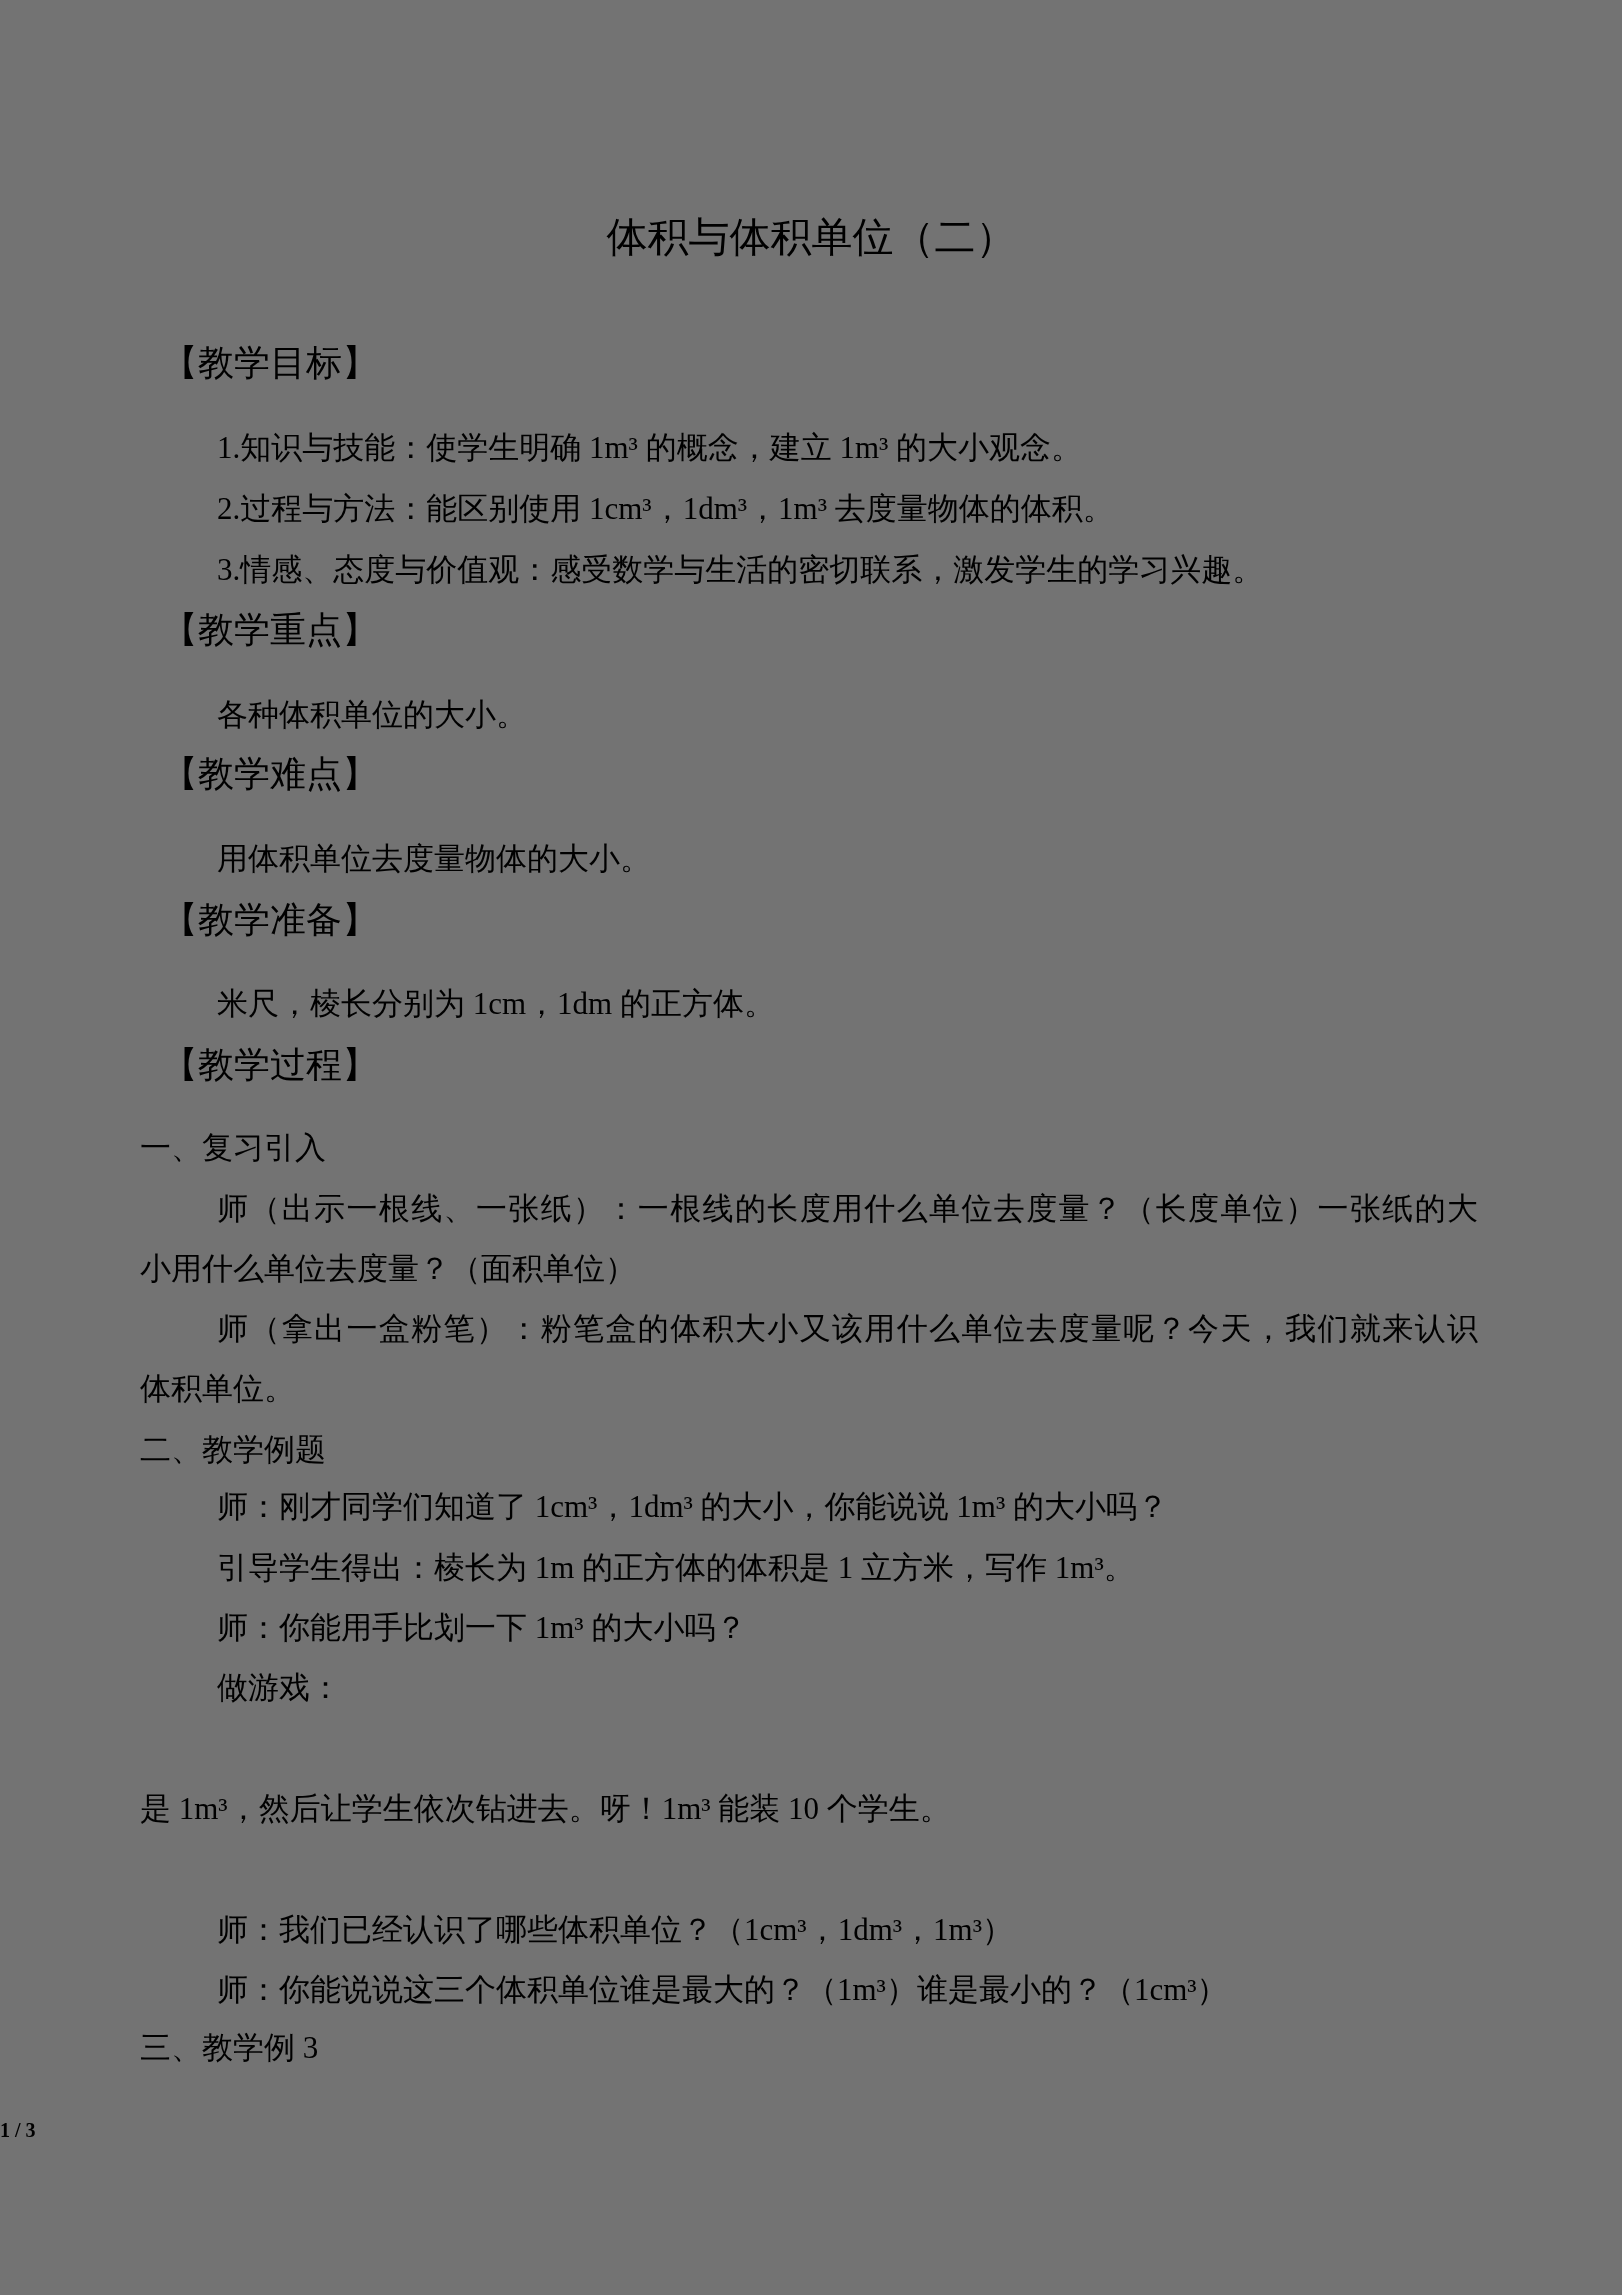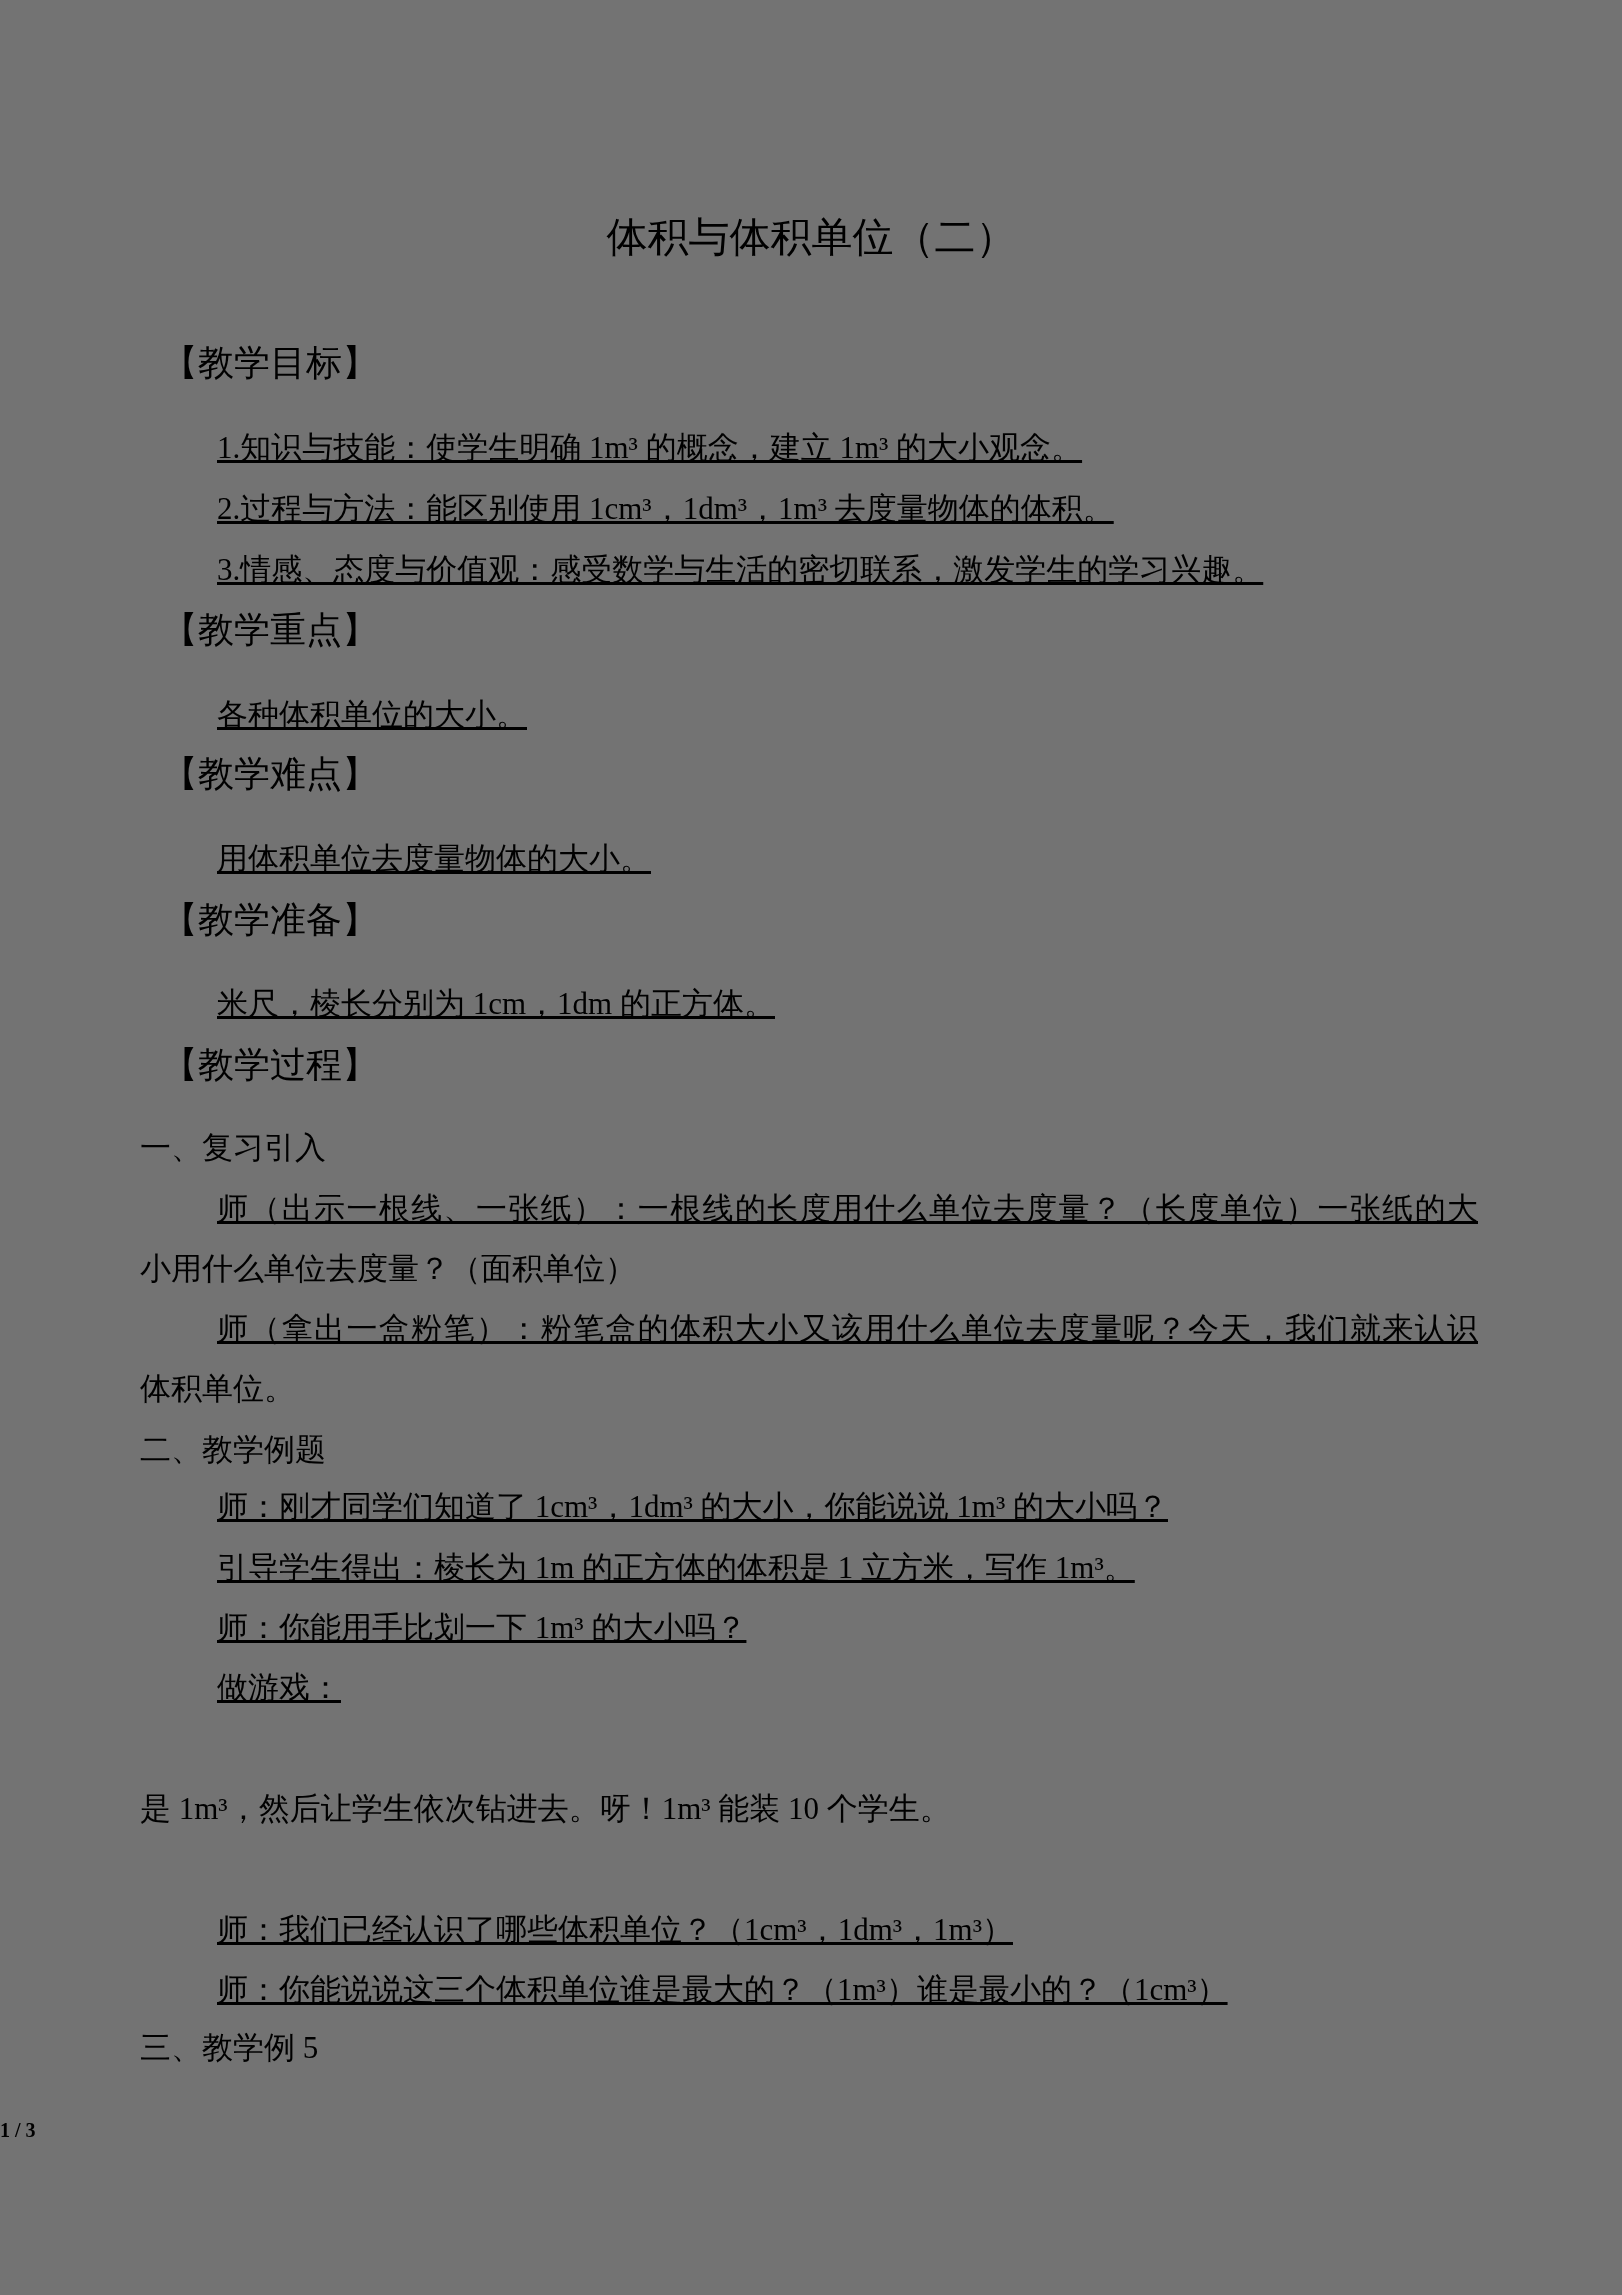--- a/index.html
+++ b/index.html
@@ -3,21 +3,21 @@
 <meta charset="utf-8">
 <style>
   html, body { margin: 0; padding: 0; background: #ffffff; }
   body { width: 1623px; height: 2295px; position: relative; overflow: hidden;
          font-family: "Liberation Serif", "DejaVu Serif", serif; color: #000; }
   .page { position: absolute; left: 0; top: 0; width: 1623px; height: 2295px; background: #737373; }
   .line { position: absolute; white-space: nowrap; height: 40px; line-height: 40px; font-size: 31px; }
   .title { position: absolute; left: 0; width: 1623px; text-align: center; font-size: 41px;
            height: 53px; line-height: 53px; top: 211px; letter-spacing: 0px; }
   .heading { position: absolute; left: 162px; font-size: 36px; height: 46px; line-height: 46px; white-space: nowrap; }
-  .indent { left: 217px; text-decoration: underline; }
+  .indent { left: 217px; }
   .flush { left: 140px; text-align: center; }
   .just-ind { width: 1261px; text-align: justify; text-align-last: justify; }
   .pagenum { position: absolute; left: 0; width: 1623px; text-align: left; font-size: 20px;
              font-weight: bold; top: 2118px; height: 24px; line-height: 24px; }
 </style>
 </head>
 <body>
 
 <div class="page">
 
@@ -47,17 +47,17 @@
 
   <div class="line flush" style="top:1430px">二、教学例题</div>
   <div class="line indent" style="top:1487px">师：刚才同学们知道了 1cm³，1dm³ 的大小，你能说说 1m³ 的大小吗？</div>
   <div class="line indent" style="top:1548px">引导学生得出：棱长为 1m 的正方体的体积是 1 立方米，写作 1m³。</div>
   <div class="line indent" style="top:1608px">师：你能用手比划一下 1m³ 的大小吗？</div>
   <div class="line indent" style="top:1668px">做游戏：</div>
   <div class="line flush" style="top:1789px">是 1m³，然后让学生依次钻进去。呀！1m³ 能装 10 个学生。</div>
   <div class="line indent" style="top:1910px">师：我们已经认识了哪些体积单位？（1cm³，1dm³，1m³）</div>
   <div class="line indent" style="top:1970px">师：你能说说这三个体积单位谁是最大的？（1m³）谁是最小的？（1cm³）</div>
 
-  <div class="line flush" style="top:2028px">三、教学例 5</div>
+  <div class="line flush" style="top:2028px">三、教学例 3</div>
 
   <div class="pagenum">1 / 3</div>
 </div>
 
 
 </body></html>

